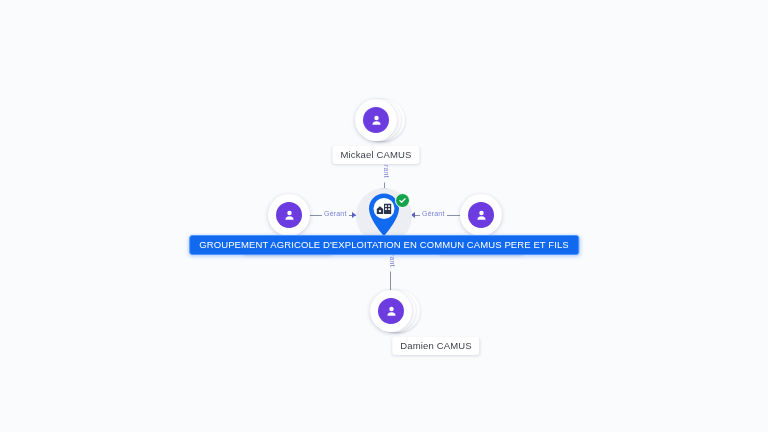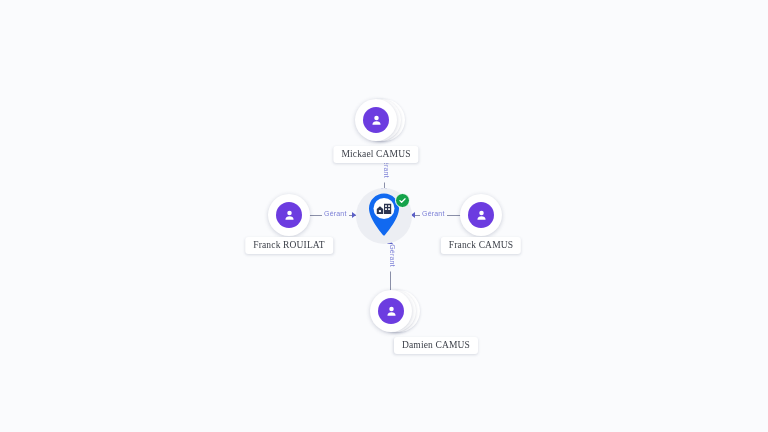--- a/index.html
+++ b/index.html
@@ -116,21 +116,21 @@
     position: absolute;
     transform: translateX(-50%);
     background: #ffffff;
     color: #3b3f48;
     font-size: 9.5px;
     letter-spacing: .15px;
     padding: 3px 8px 4px 8px;
     border-radius: 3px;
     white-space: nowrap;
     box-shadow: 0 1px 3px rgba(40,50,90,.16);
-    font-family: Liberation Serif, serif;
+    font-family: Liberation Sans, sans-serif;
   }
 
   
   .company-node {
     position: absolute;
     width: 0; height: 0;
   }
   .company-halo {
     position: absolute;
     left: -28px; top: -26px;
@@ -279,14 +279,15 @@
         <rect x="3.6" y="11.2" width="2.6" height="2.4" fill="#ffffff"></rect>
       </svg>
     </div>
     <div class="badge-check">
       <svg width="9" height="9" viewBox="0 0 14 14" fill="none">
         <path d="M3 7.2l2.6 2.6L11 4.4" stroke="#ffffff" stroke-width="2" stroke-linecap="round" stroke-linejoin="round"></path>
       </svg>
     </div>
   </div>
 
+  <div class="company-banner" style="left:384px; top:235px;">GROUPEMENT AGRICOLE D'EXPLOITATION EN COMMUN CAMUS PERE ET FILS</div>
 
 </div>
 
 </body></html>

